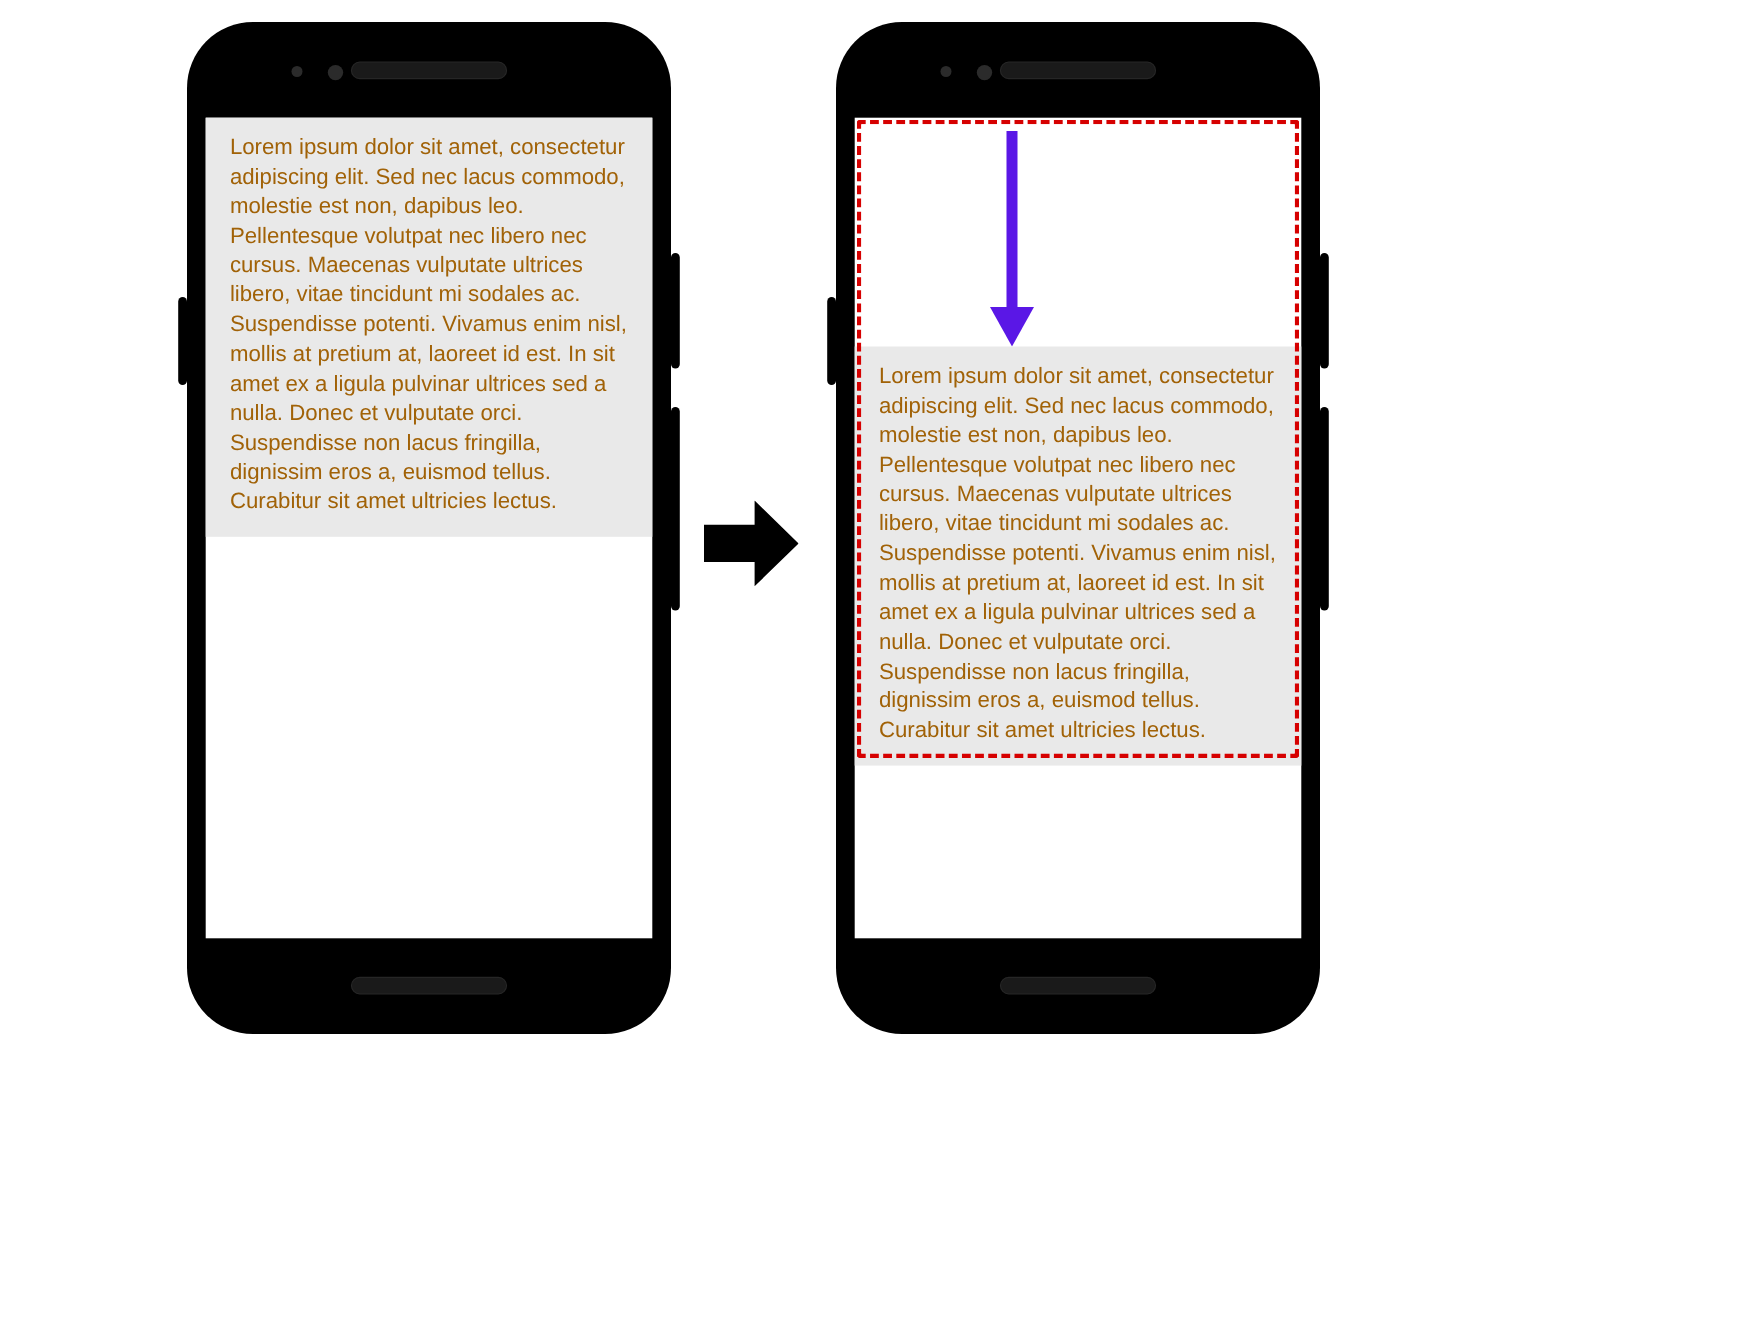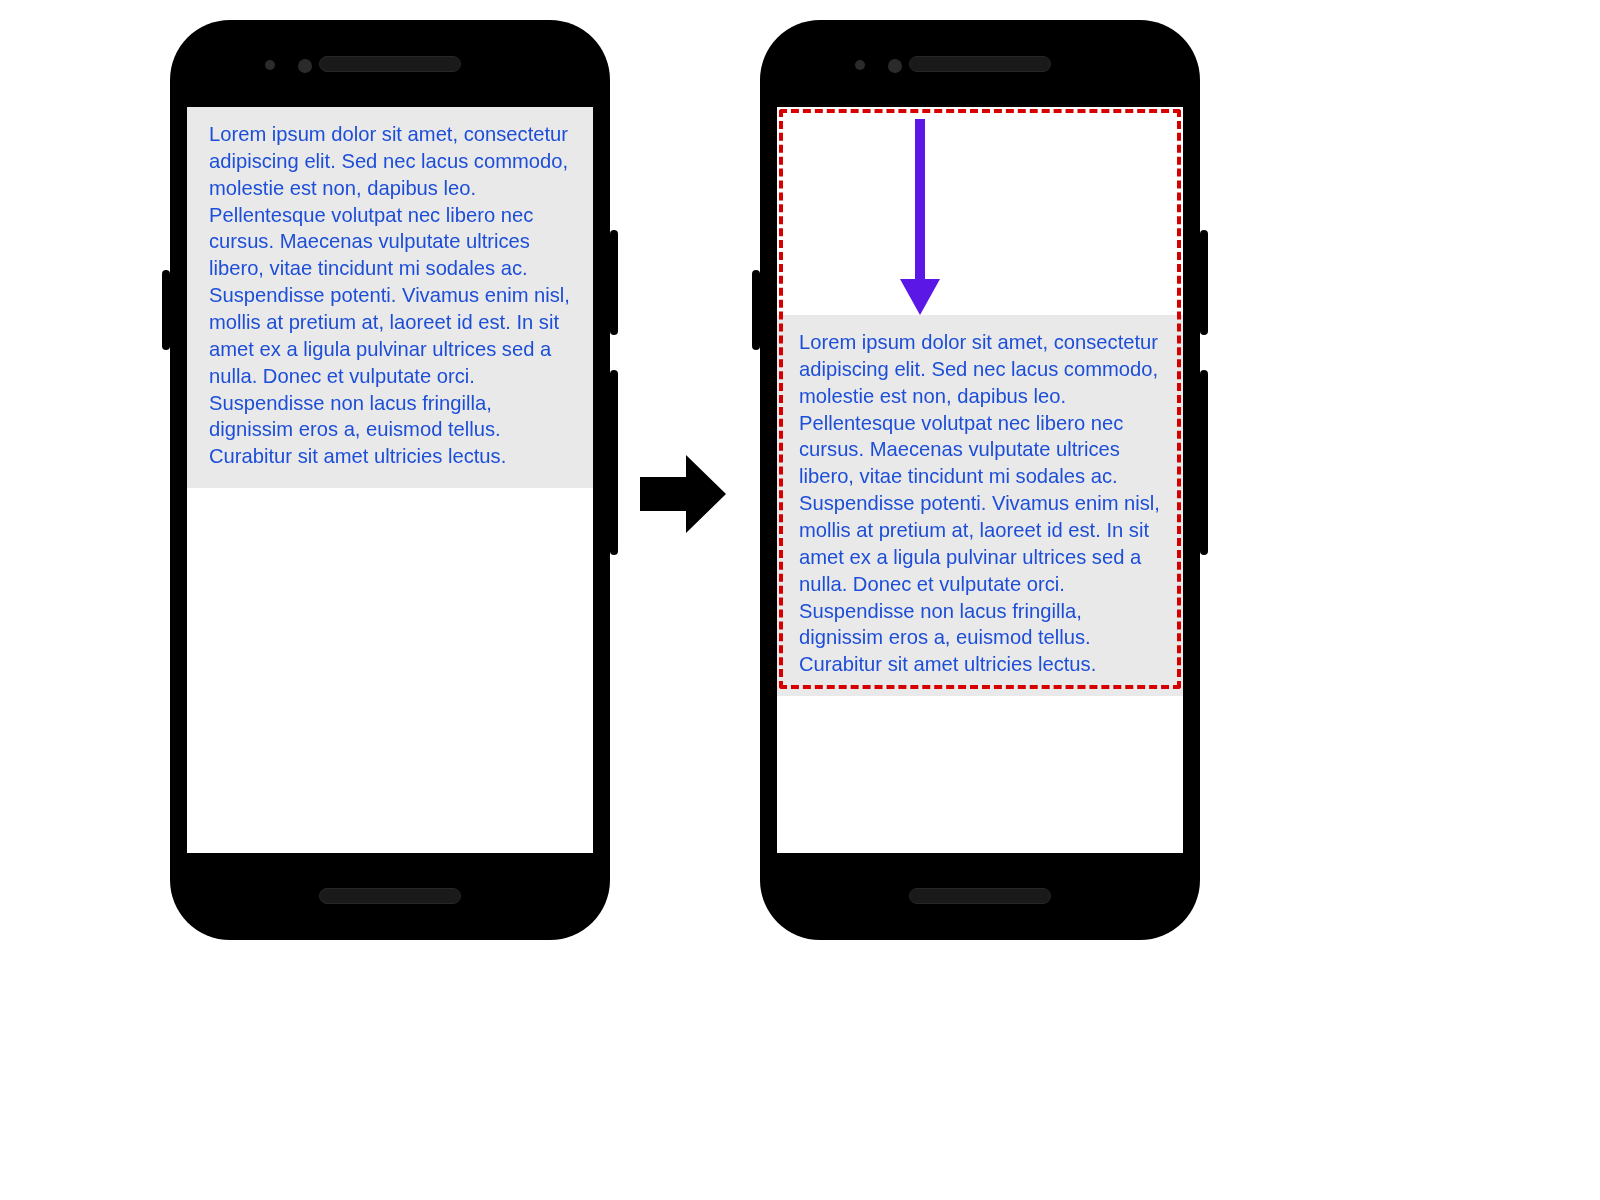--- a/index.html
+++ b/index.html
@@ -94,21 +94,21 @@
     overflow:visible;
   }
 
   .text-block {
     position:absolute;
     left:0; right:0;
     background:#e9e9e9;
     padding:14px 22px 18px 22px;
     font-size:20.2px;
     line-height:1.33;
-    color:#1d4ed8;
+    color:#a16207;
     box-sizing:border-box;
   }
   .phone.left .text-block  { top:0; }
   .phone.right .text-block { top:208px; }
 
   
   .selection {
     position:absolute;
     left:2px; right:2px;
     top:2px;

